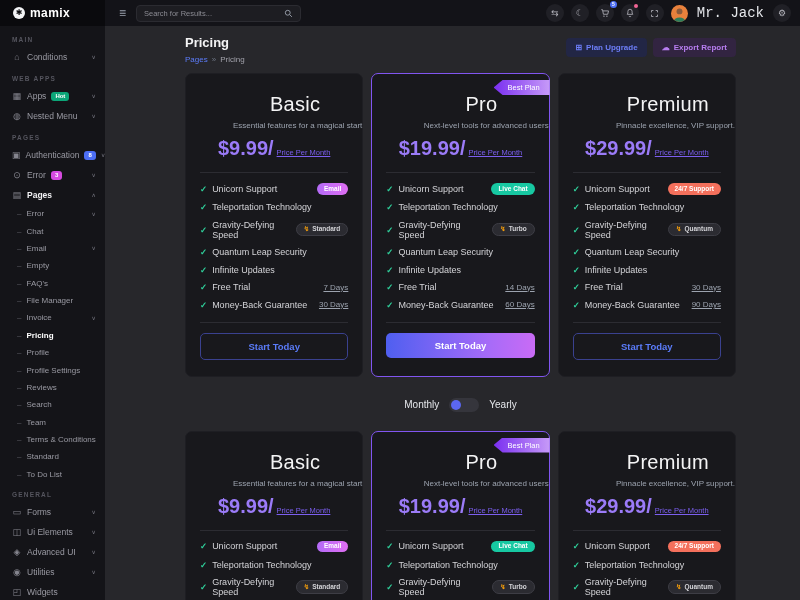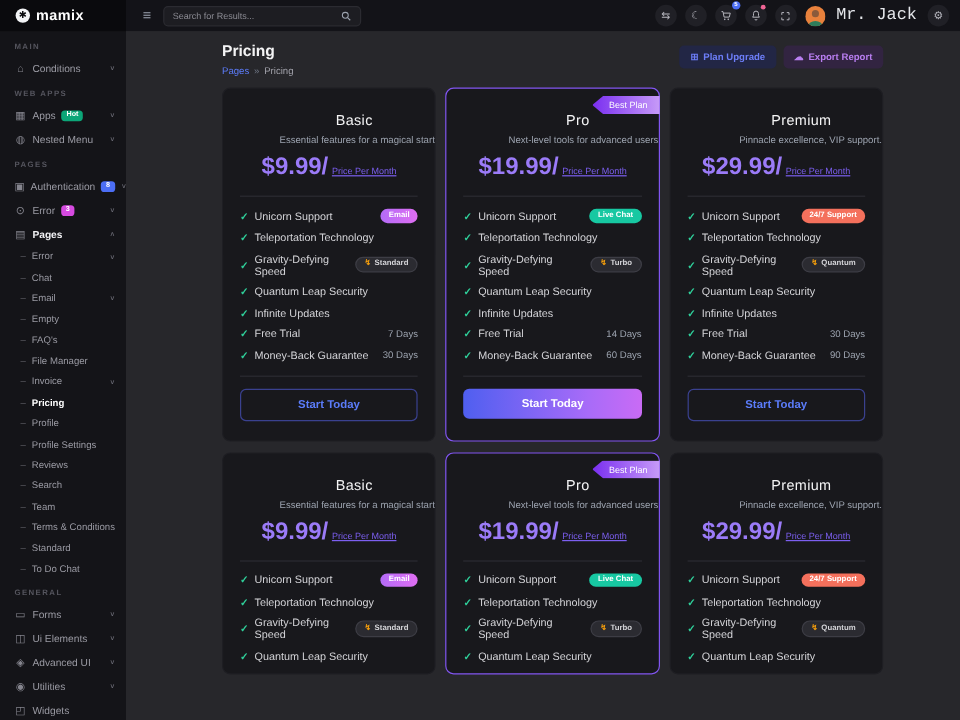--- a/index.html
+++ b/index.html
@@ -68,34 +68,34 @@
 
   
   .cards-row { display:grid; grid-template-columns:repeat(3,1fr); gap:8px; margin-top:9px; }
   .card { background:#18181c; border:1px solid #1e1e23; border-radius:7px;
     position:relative; padding-bottom:2px; }
   .card.best { border-color:#8155f0; }
   .ribbon { position:absolute; top:6px; right:-1px; font-size:7.5px; font-weight:normal;
     color:#fff; padding:3px 10px 3px 14px;
     background:linear-gradient(90deg,#7a2ff0,#c79bf8);
     clip-path:polygon(0 50%, 9px 0, 100% 0, 100% 100%, 9px 100%); }
-  .plan-title { text-align:center; color:#f4f4f5; font-size:12px; font-weight:500;
+  .plan-title { text-align:center; color:#f4f4f5; font-size:20px; font-weight:500;
     margin-top:19px; letter-spacing:.3px;padding-left:42px; }
   .plan-tagline { text-align:right; color:#9ca3af; font-size:8px; margin-top:5px; }
   .price-line { text-align:center; margin-top:7px; }
   .price { color:#9b7bf8; font-size:20px; font-weight:bold; }
   .period { color:#7c5ff0; font-size:7.5px; margin-left:3px;text-decoration:underline; }
   .card-div { border-top:1px solid #2c2c32; margin:12px 14px 10px; }
   .features { padding:0 14px; }
   .feat-row { display:flex; align-items:center; gap:5px; margin-bottom:7.5px;
     min-height:10px; }
   .check { color:#2fcf9a; font-size:8.5px; font-weight:bold; }
   .feat-label { color:#d4d4d8; font-size:9px; }
   .feat-right { margin-left:auto; }
-  .days { color:#9ca3af; font-size:8px; }
+  .days { color:#9ca3af; font-size:8px;text-decoration:underline; }
   .badge { font-size:6.5px; font-weight:bold; border-radius:999px; padding:2.5px 7px;
     line-height:1; display:inline-flex; align-items:center; gap:3px; }
   .badge.purple { background:linear-gradient(90deg,#b46bf7,#df6ef2); color:#fff; }
   .badge.green { background:#17c8a2; color:#fff; }
   .badge.orange { background:#f4705c; color:#fff; }
   .badge.dark { background:#2b2b31; border:1px solid #3d3d45; color:#d4d4d8; }
   .zap { color:#f59e0b; font-size:6.5px; }
   .cta { display:block; width:calc(100% - 28px); margin:3px 14px 14px; padding:7px 0;
     border-radius:5px; font-size:9.5px; font-weight:bold; text-align:center;
     cursor:pointer; font-family:inherit; }
@@ -215,21 +215,21 @@
       <div class="sb-item sub">
         <span class="sb-dash">–</span>
         <span class="sb-label">Terms &amp; Conditions</span>
       </div>
       <div class="sb-item sub">
         <span class="sb-dash">–</span>
         <span class="sb-label">Standard</span>
       </div>
       <div class="sb-item sub">
         <span class="sb-dash">–</span>
-        <span class="sb-label">To Do Chat</span>
+        <span class="sb-label">To Do List</span>
       </div>
       <div class="sb-heading">General</div>
       <div class="sb-item">
         <span class="sb-ic">▭</span>
         <span class="sb-label">Forms</span>
         <span class="sb-chev">∨</span>
       </div>
       <div class="sb-item">
         <span class="sb-ic">◫</span>
         <span class="sb-label">Ui Elements</span>
@@ -456,20 +456,27 @@
             <span class="check">✓</span>
             <span class="feat-label">Money-Back Guarantee</span>
             <span class="feat-right days">90 Days</span>
           </div>
         </div>
         <div class="card-div"></div>
         <button class="cta outline">Start Today</button>
       </div>
     </div>
 
+  <div class="toggle-row">
+    <span class="toggle-label">Monthly</span>
+    <div class="switch">
+      <div class="knob"></div>
+    </div>
+    <span class="toggle-label">Yearly</span>
+  </div>
 
   <div class="cards-row" id="pricing-row-2">
       <div class="card">
         <div class="plan-title">Basic</div>
         <div class="plan-tagline">Essential features for a magical start</div>
         <div class="price-line"><span class="price">$9.99/</span><span class="period">Price Per Month</span></div>
         <div class="card-div"></div>
         <div class="features">
           <div class="feat-row">
             <span class="check">✓</span>

